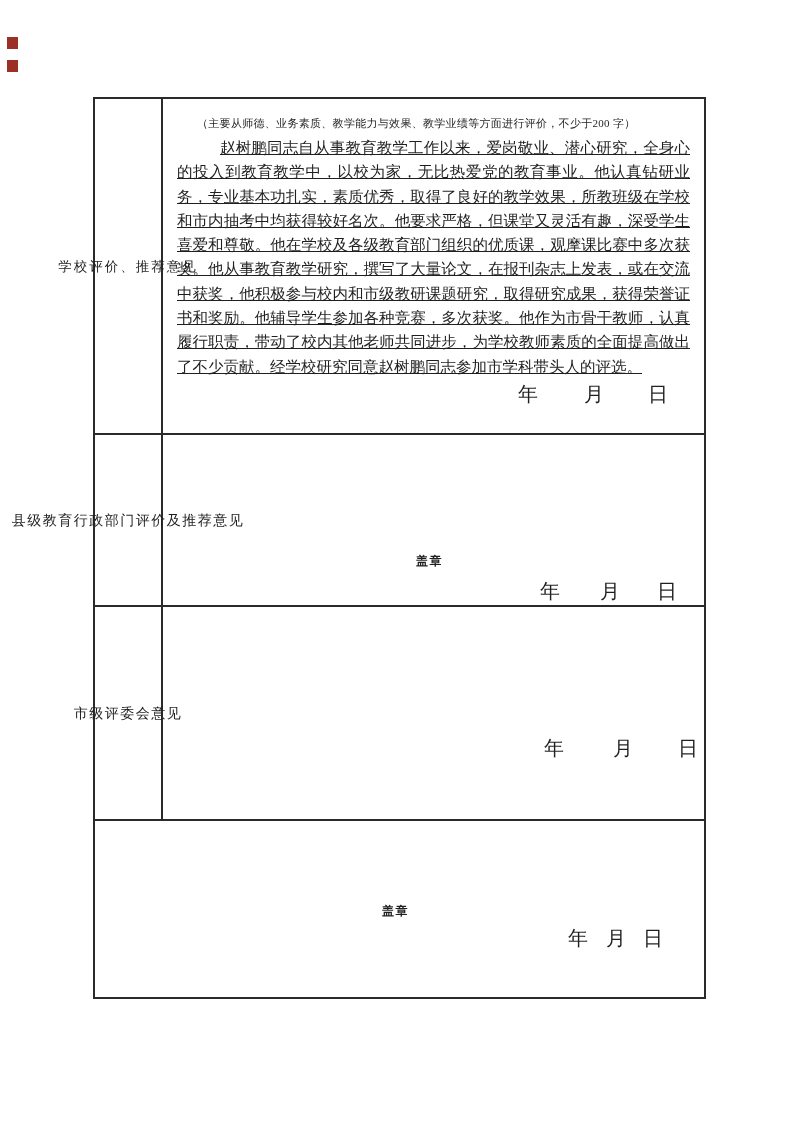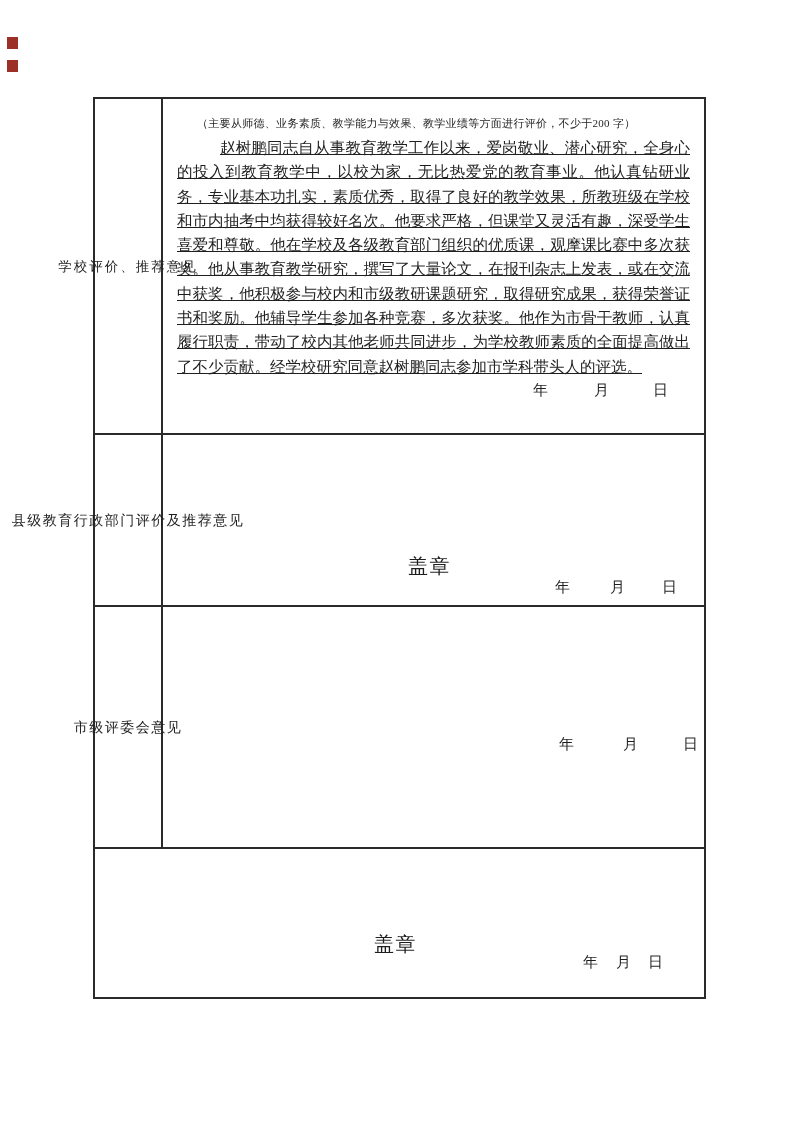--- a/index.html
+++ b/index.html
@@ -18,21 +18,21 @@
   .form-table{
     position:absolute;left:93px;top:97px;
     width:613px;height:902px;
     border:2px solid #2a2a2a;
     box-sizing:border-box;
     display:flex;flex-direction:column;
   }
   .form-row{display:flex;box-sizing:border-box;border-bottom:2px solid #2a2a2a;}
   .form-row.r1{height:336px;}
   .form-row.r2{height:172px;}
-  .form-row.r3{height:242px;justify-content:center;}
+  .form-row.r3{height:214px;justify-content:center;}
   .form-row.r4{flex:1;border-bottom:none;}
 
   .label-cell{
     width:68px;box-sizing:border-box;
     border-right:2px solid #2a2a2a;
     display:flex;flex-direction:row;
     align-items:center;justify-content:center;
     flex-shrink:0;
   }
   .label-line{font-size:13.5px;line-height:25px;letter-spacing:2px;white-space:nowrap;}
@@ -43,26 +43,26 @@
 
   .hint-line{margin-top:17px;margin-left:20px;font-size:11px;letter-spacing:0.3px;white-space:nowrap;}
   .main-paragraph{
     margin-top:5px;
     font-size:15.5px;line-height:24.3px;
     text-align:justify;
     text-indent:43px;
     text-decoration:underline;
   }
   .seal-line-1{margin-top:8px;text-align:right;padding-right:112px;font-size:15px;letter-spacing:1px;}
-  .date-line{font-size:15px;white-space:nowrap;text-decoration:underline;}
+  .date-line{font-size:20px;white-space:nowrap;text-decoration:underline;}
   .date-line span{display:inline-block;}
   .date-line.d1{text-align:right;padding-right:22px;margin-top:2px;}
   .d1 .dm{margin-left:46px;} .d1 .dd{margin-left:44px;}
 
-  .abs-center{position:absolute;left:0;right:8px;text-align:center;font-size:20px;letter-spacing:1.5px;}
+  .abs-center{position:absolute;left:0;right:8px;text-align:center;font-size:12px;letter-spacing:1.5px;font-weight:bold;}
   .abs-date{position:absolute;}
   .d2{top:143px;right:27px;} .d2 .dm{margin-left:40px;} .d2 .dd{margin-left:37px;}
   .d3{top:128px;right:6px;}  .d3 .dm{margin-left:49px;} .d3 .dd{margin-left:45px;}
   .d4{top:104px;right:41px;} .d4 .dm{margin-left:18px;} .d4 .dd{margin-left:17px;}
   .seal-2{top:118px;} .sign-3{top:103px;} .seal-4{top:82px;}
 </style>
 </head>
 <body>
 
 <div class="sheet">

